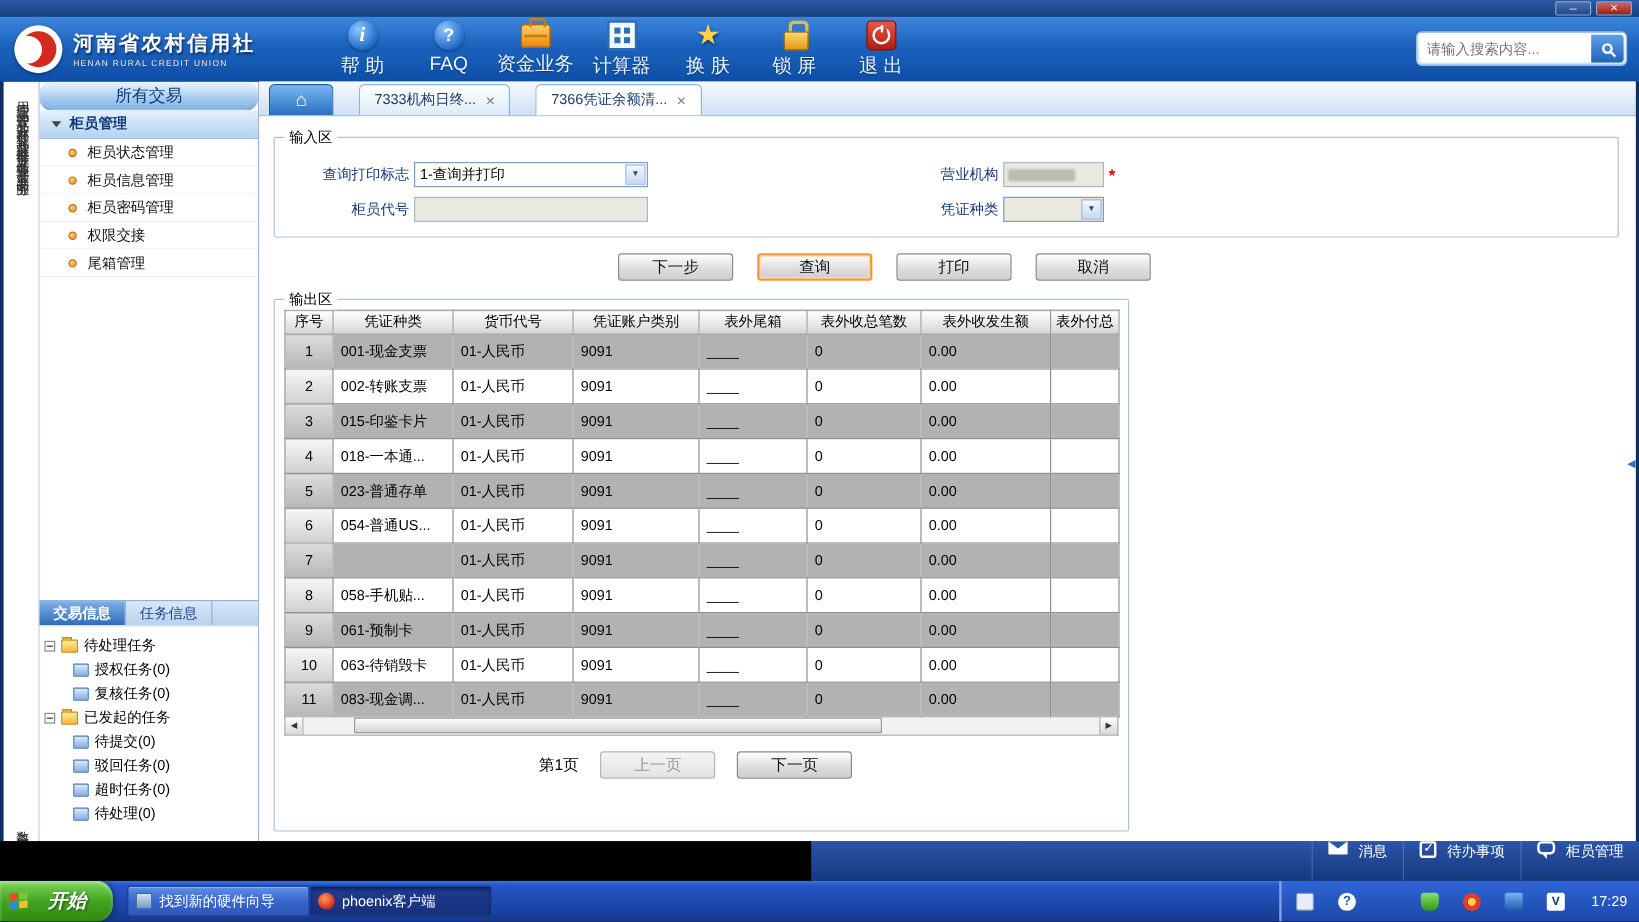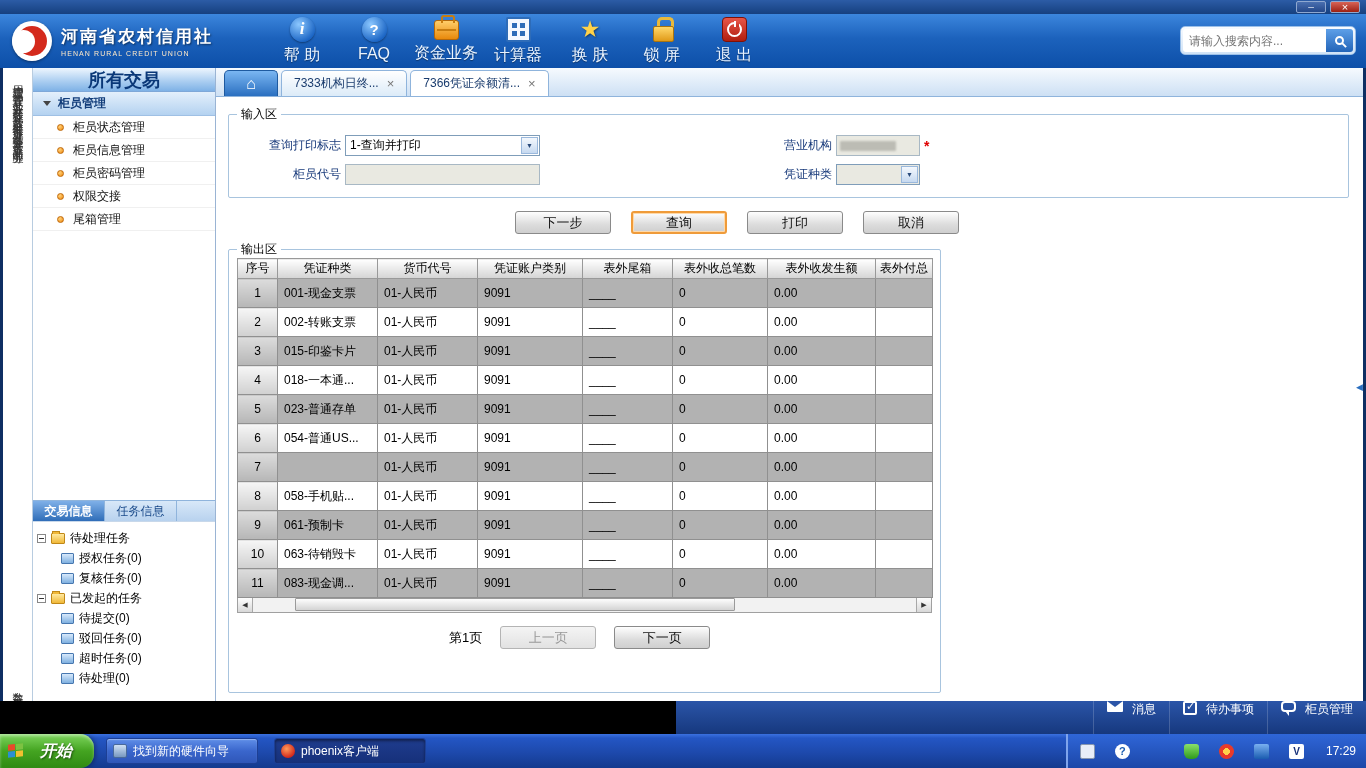--- a/index.html
+++ b/index.html
@@ -49,41 +49,41 @@
 .mag::after{content:"";position:absolute;width:6px;height:2px;background:#fff;transform:rotate(45deg);right:-5px;bottom:-3px;}
 
 
 .main{flex:none;height:633px;display:flex;padding:0 3px;background:#0e2f63;}
 .vstrip{width:30px;flex:none;background:#fff;border-right:1px solid #b8cce0;display:flex;flex-direction:column;align-items:center;padding:6px 0;overflow:hidden;}
 .vtab{writing-mode:vertical-rl;text-orientation:upright;font-size:11px;color:#333;letter-spacing:1px;margin:2px 0;cursor:pointer;white-space:nowrap;}
 .vtab.push{margin-top:auto;}
 
 
 .sidebar{width:183px;flex:none;background:#fff;display:flex;flex-direction:column;border-right:1px solid #9ab4d4;}
-.side-title{height:24px;flex:none;background:linear-gradient(#eef6fe,#a8ccf0 60%,#7fb2e6);display:flex;align-items:center;justify-content:center;font-size:18px;font-weight:bold;color:#0a3878;border-bottom:1px solid #7fa8d8;}
+.side-title{height:24px;flex:none;background:linear-gradient(#eef6fe,#a8ccf0 60%,#7fb2e6);display:flex;align-items:center;justify-content:center;font-size:14px;font-weight:normal;color:#0a3878;border-bottom:1px solid #7fa8d8;border-radius:10px;}
 .side-section{height:24px;flex:none;background:linear-gradient(#e4f0fc,#b4d2f0);display:flex;align-items:center;gap:7px;padding-left:10px;font-size:12px;font-weight:bold;color:#123d7a;border-bottom:1px solid #9fc0e4;cursor:pointer;}
 .sec-arrow{width:0;height:0;border-left:4px solid transparent;border-right:4px solid transparent;border-top:5px solid #444;}
 .side-menu .mi{height:23px;display:flex;align-items:center;gap:9px;padding-left:24px;font-size:12px;color:#111;border-bottom:1px solid #f0f0f0;cursor:pointer;background:#fff;}
 .bullet{width:7px;height:7px;border-radius:50%;background:radial-gradient(circle at 35% 30%,#ffd27a,#f08a10);border:1px solid #c06808;flex:none;}
 .side-fill{flex:1;background:#fff;}
 .side-tabs{height:21px;flex:none;display:flex;background:linear-gradient(#d8e8f8,#b8d2ee);border-top:1px solid #8fb4dc;}
 .stab{width:72px;display:flex;align-items:center;justify-content:center;font-size:12px;cursor:pointer;border-right:1px solid #8fb4dc;color:#1a4a8a;}
 .stab.active{background:linear-gradient(#7fb0e8,#2f6db8);color:#fff;font-weight:bold;}
 .tree{height:180px;flex:none;background:#fff;padding:6px 4px;overflow:hidden;border-top:1px solid #c8d8ea;}
 .tree-node,.tree-leaf{display:flex;align-items:center;gap:5px;height:20px;font-size:12px;color:#000;cursor:pointer;}
 .tree-leaf{padding-left:24px;}
 .expander{width:9px;height:9px;border:1px solid #888;background:#fff;position:relative;flex:none;}
 .expander::before{content:"";position:absolute;left:1px;top:3px;width:5px;height:1px;background:#333;}
 .folder{width:14px;height:11px;background:linear-gradient(#ffe9a0,#f0b838);border:1px solid #c08818;border-radius:1px;position:relative;flex:none;}
 .folder::before{content:"";position:absolute;top:-3px;left:0;width:6px;height:2px;background:#f0b838;border:1px solid #c08818;border-bottom:none;}
 .file{width:13px;height:11px;background:linear-gradient(#d8eafc,#7fb0e0);border:1px solid #4878b0;border-radius:1px;flex:none;}
 
 
 .content{flex:1;display:flex;flex-direction:column;background:#fff;position:relative;min-width:0;}
-.tabstrip{height:29px;flex:none;background:linear-gradient(#f6fafe,#cde0f4);border-bottom:1px solid #8fb4dc;display:flex;align-items:flex-end;padding-left:8px;gap:3px;}
+.tabstrip{height:29px;flex:none;background:linear-gradient(#f6fafe,#cde0f4);border-bottom:1px solid #8fb4dc;display:flex;align-items:flex-end;padding-left:8px;gap:21px;}
 .home-tab{width:54px;height:26px;background:linear-gradient(#7ab6f2,#2a6fc0);border:1px solid #1e5aa0;border-bottom:none;border-radius:5px 5px 0 0;display:flex;align-items:center;justify-content:center;cursor:pointer;}
 .home-ico::before{content:"⌂";color:#fff;font-size:16px;}
 .doc-tab{height:26px;padding:0 12px;background:linear-gradient(#ffffff,#dcebf8);border:1px solid #8fb4dc;border-bottom:none;border-radius:5px 5px 0 0;display:flex;align-items:center;gap:8px;font-size:12px;color:#1a3c6e;cursor:pointer;white-space:nowrap;}
 .doc-tab.active{background:#fff;}
 .tab-close::before{content:"×";color:#777;font-size:13px;line-height:1;}
 
 .panel{flex:1;padding:8px 14px 0 12px;display:flex;flex-direction:column;background:#fff;min-height:0;}
 .fieldset{position:relative;border:1px solid #a8c4de;border-radius:2px;}
 .legend{position:absolute;top:-9px;left:8px;background:#fff;padding:0 4px;font-size:12px;color:#000;}
 .input-fs{margin-top:9px;padding:16px 10px 8px;flex:none;}
@@ -136,21 +136,21 @@
 .ico-todo{width:14px;height:14px;border:2px solid #fff;border-radius:2px;position:relative;flex:none;}
 .ico-todo::before{content:"✓";color:#fff;font-size:11px;position:absolute;top:-3px;left:1px;}
 .ico-risk{width:15px;height:11px;border:2px solid #fff;border-radius:4px;position:relative;flex:none;}
 .ico-risk::after{content:"";position:absolute;left:2px;bottom:-6px;border-left:4px solid transparent;border-top:5px solid #fff;}
 
 
 .taskbar{height:34px;flex:none;background:linear-gradient(#3a71e0,#2456c4 12%,#1d49ac 55%,#143a8e);display:flex;align-items:center;}
 .start{height:34px;width:94px;flex:none;background:linear-gradient(#7ed65e,#44a421 50%,#2f8a12);border-radius:0 14px 14px 0;display:flex;align-items:center;gap:16px;padding-left:8px;color:#fff;font-size:16px;font-weight:bold;font-style:italic;text-shadow:1px 1px 2px rgba(0,0,0,.5);cursor:pointer;box-shadow:inset 0 2px 3px rgba(255,255,255,.4),2px 0 4px rgba(0,0,0,.3);}
 .winflag{width:16px;height:14px;position:relative;flex:none;transform:skewY(-6deg);}
 .winflag::before{content:"";position:absolute;width:7px;height:6px;background:#e84a2a;box-shadow:8px 0 0 #7dc242,0 7px 0 #2a8fd4,8px 7px 0 #f0c030;}
-.tasks{display:flex;gap:16px;margin-left:12px;align-items:center;}
+.tasks{display:flex;gap:0;margin-left:12px;align-items:center;}
 .task{width:152px;height:26px;background:linear-gradient(#5f8ee8,#3a66cc 50%,#2f56b8);border:1px solid #1d3f94;border-radius:3px;display:flex;align-items:center;gap:6px;padding:0 6px;color:#fff;font-size:12px;cursor:pointer;box-shadow:inset 0 1px 1px rgba(255,255,255,.35);white-space:nowrap;overflow:hidden;}
 .task.active{background:linear-gradient(#1f3c8e,#16307a);box-shadow:inset 0 2px 3px rgba(0,0,0,.45);}
 .task-ico{width:14px;height:14px;flex:none;border-radius:2px;}
 .ti-hardware{background:linear-gradient(#cfe0f4,#7898c0);border:1px solid #4a6a9a;}
 .ti-phoenix{background:radial-gradient(circle at 40% 35%,#ff9a5a,#d42a1c 70%);border-radius:50%;}
 .tray{margin-left:auto;height:34px;background:linear-gradient(#2f66d8,#1c47a8);border-left:2px solid #7fa4ec;display:flex;align-items:center;gap:20px;padding:0 10px 0 12px;}
 .tray-ico{width:15px;height:15px;flex:none;display:flex;align-items:center;justify-content:center;}
 .ti-kbd{background:#e8eef8;border:1px solid #8898b0;border-radius:2px;}
 .ti-q{background:#fff;border-radius:50%;margin-right:34px;}
 .ti-q::before{content:"?";color:#1a5cb0;font-size:11px;font-weight:bold;}

